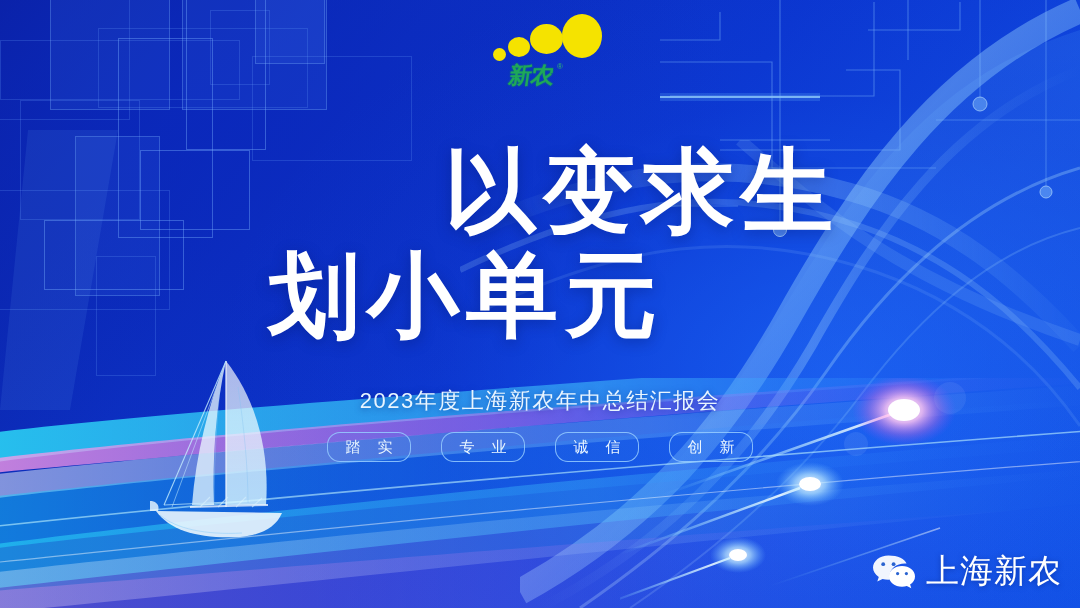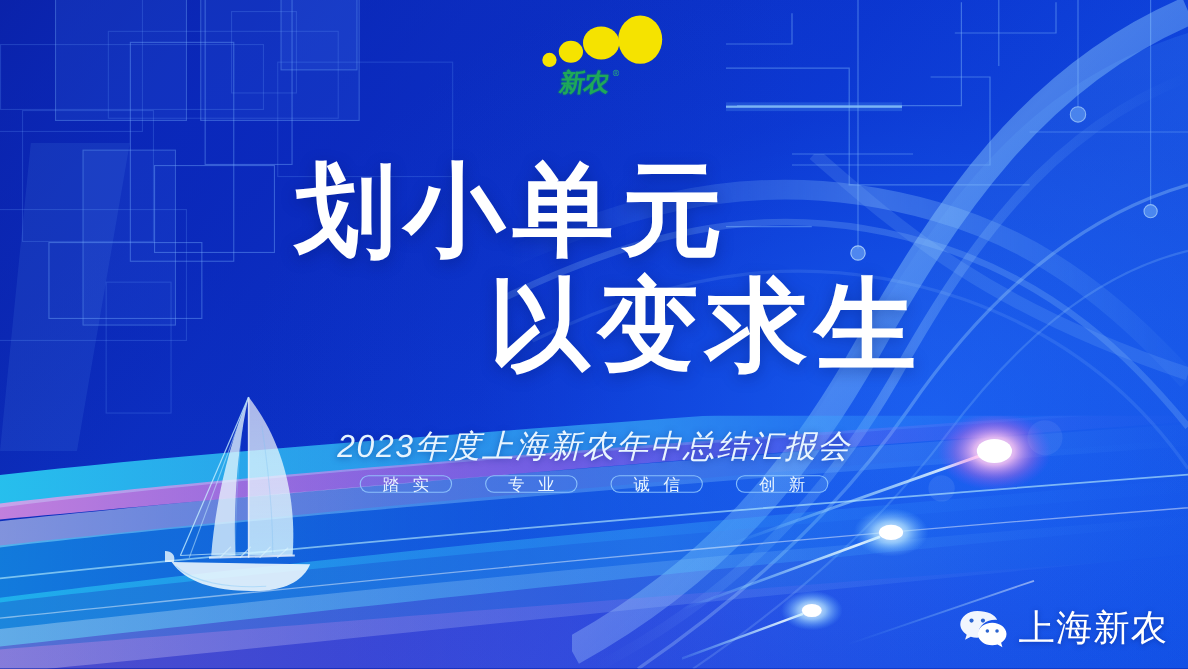--- a/index.html
+++ b/index.html
@@ -67,39 +67,38 @@
     white-space:nowrap;
     text-shadow:0 3px 14px rgba(0,25,110,.40);
   }
   .title-line.l1{margin-left:268px;}
   .title-line.l2{margin-left:444px;}
 
   
   .subtitle{
     position:absolute;left:0;top:386px;width:1080px;text-align:center;
     color:#e8f5ff;
-    font-size:29px;letter-spacing:1.5px;
+    font-size:22px;letter-spacing:1.5px;
     font-family:"Liberation Sans","DejaVu Sans",sans-serif;
     text-shadow:0 1px 6px rgba(0,30,120,.5);
-    font-style:italic;
   }
 
   
   .tags{
     position:absolute;left:0;top:432px;width:1080px;
     display:flex;justify-content:center;gap:30px;
   }
   .tag{
-    width:84px;height:16px;
+    width:84px;height:30px;
     border:1px solid rgba(150,205,255,0.85);
     border-radius:13px;
     display:flex;align-items:center;justify-content:center;
     color:#eaf6ff;
     font-size:15px;letter-spacing:4px;text-indent:4px;
-    font-family:Liberation Sans, sans-serif;
+    font-family:Liberation Mono, monospace;
     background:rgba(60,130,235,0.12);
     box-sizing:border-box;
   }
 
   
   .wechat{
     position:absolute;right:18px;bottom:14px;
     display:flex;align-items:center;gap:9px;
   }
   .wechat .wx-icon{width:46px;height:38px;}
@@ -303,22 +302,22 @@
       <span class="dot d1"></span>
       <span class="dot d2"></span>
       <span class="dot d3"></span>
       <span class="dot d4"></span>
     </div>
     <div class="wordmark">新农</div>
     <div class="tm">®</div>
   </div>
 
   <div class="title-wrap">
+    <div class="title-line l2">以变求生</div>
     <div class="title-line l1">划小单元</div>
-    <div class="title-line l2">以变求生</div>
   </div>
 
   <div class="subtitle">2023年度上海新农年中总结汇报会</div>
 
   <div class="tags">
     <div class="tag">踏 实</div>
     <div class="tag">专 业</div>
     <div class="tag">诚 信</div>
     <div class="tag">创 新</div>
   </div>

